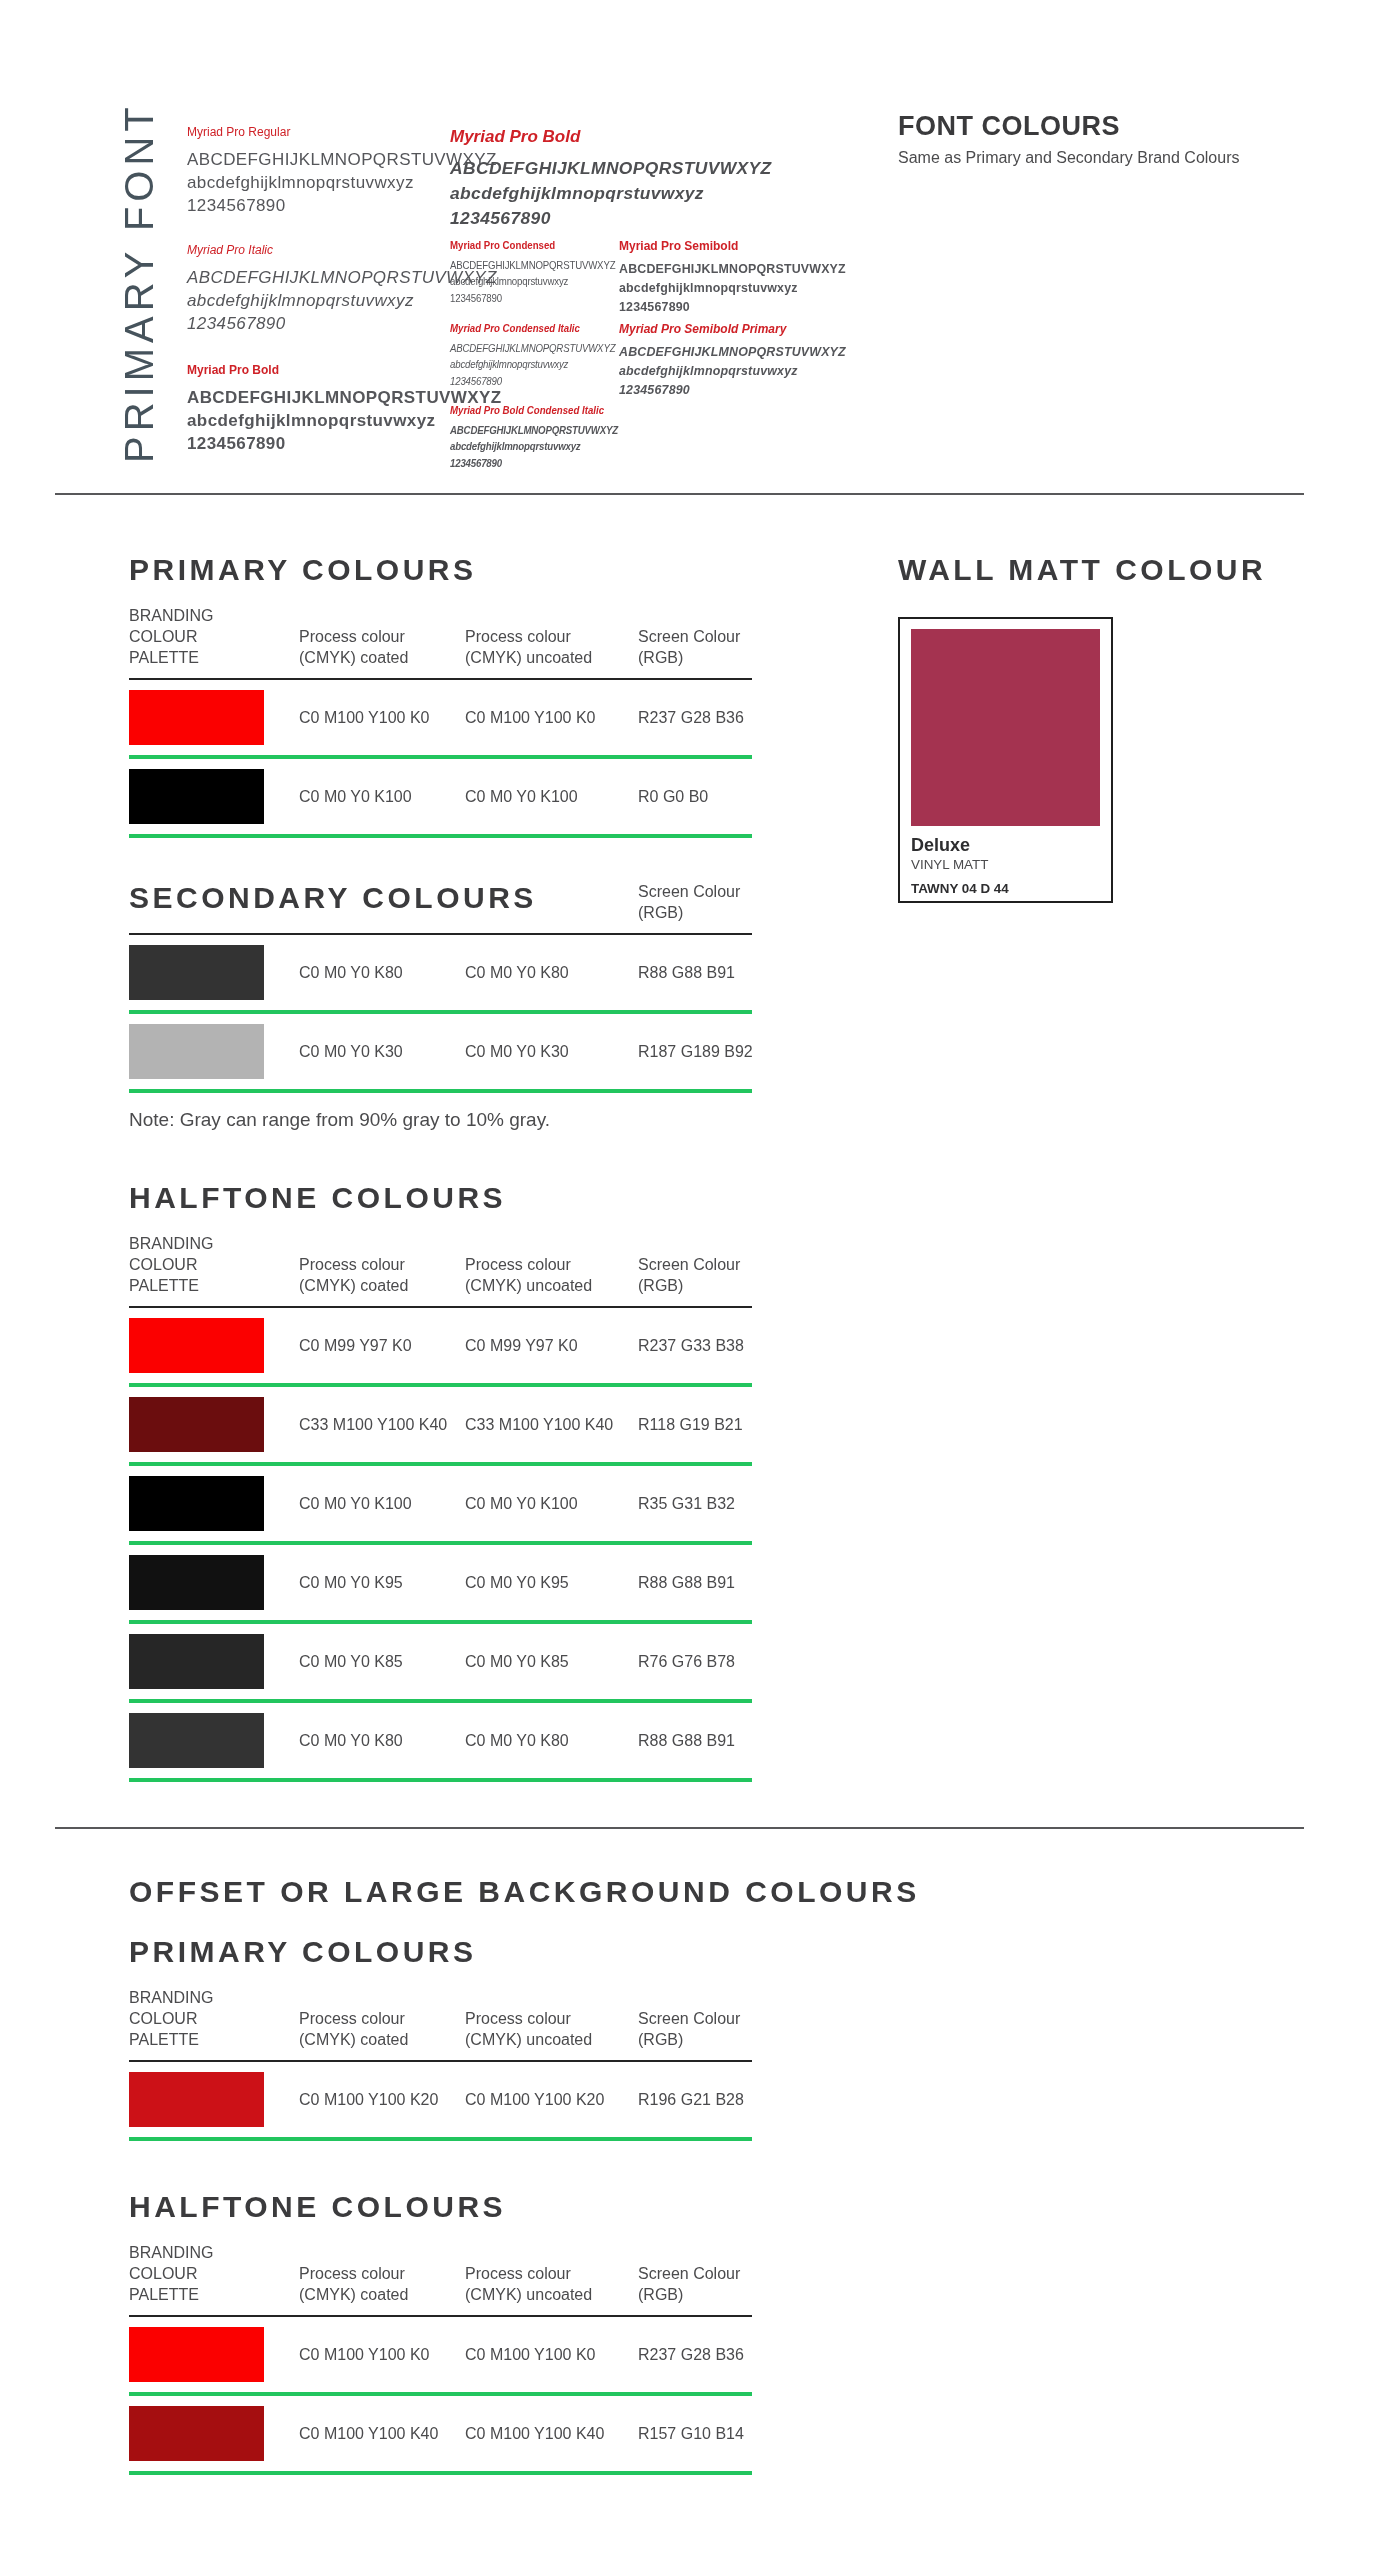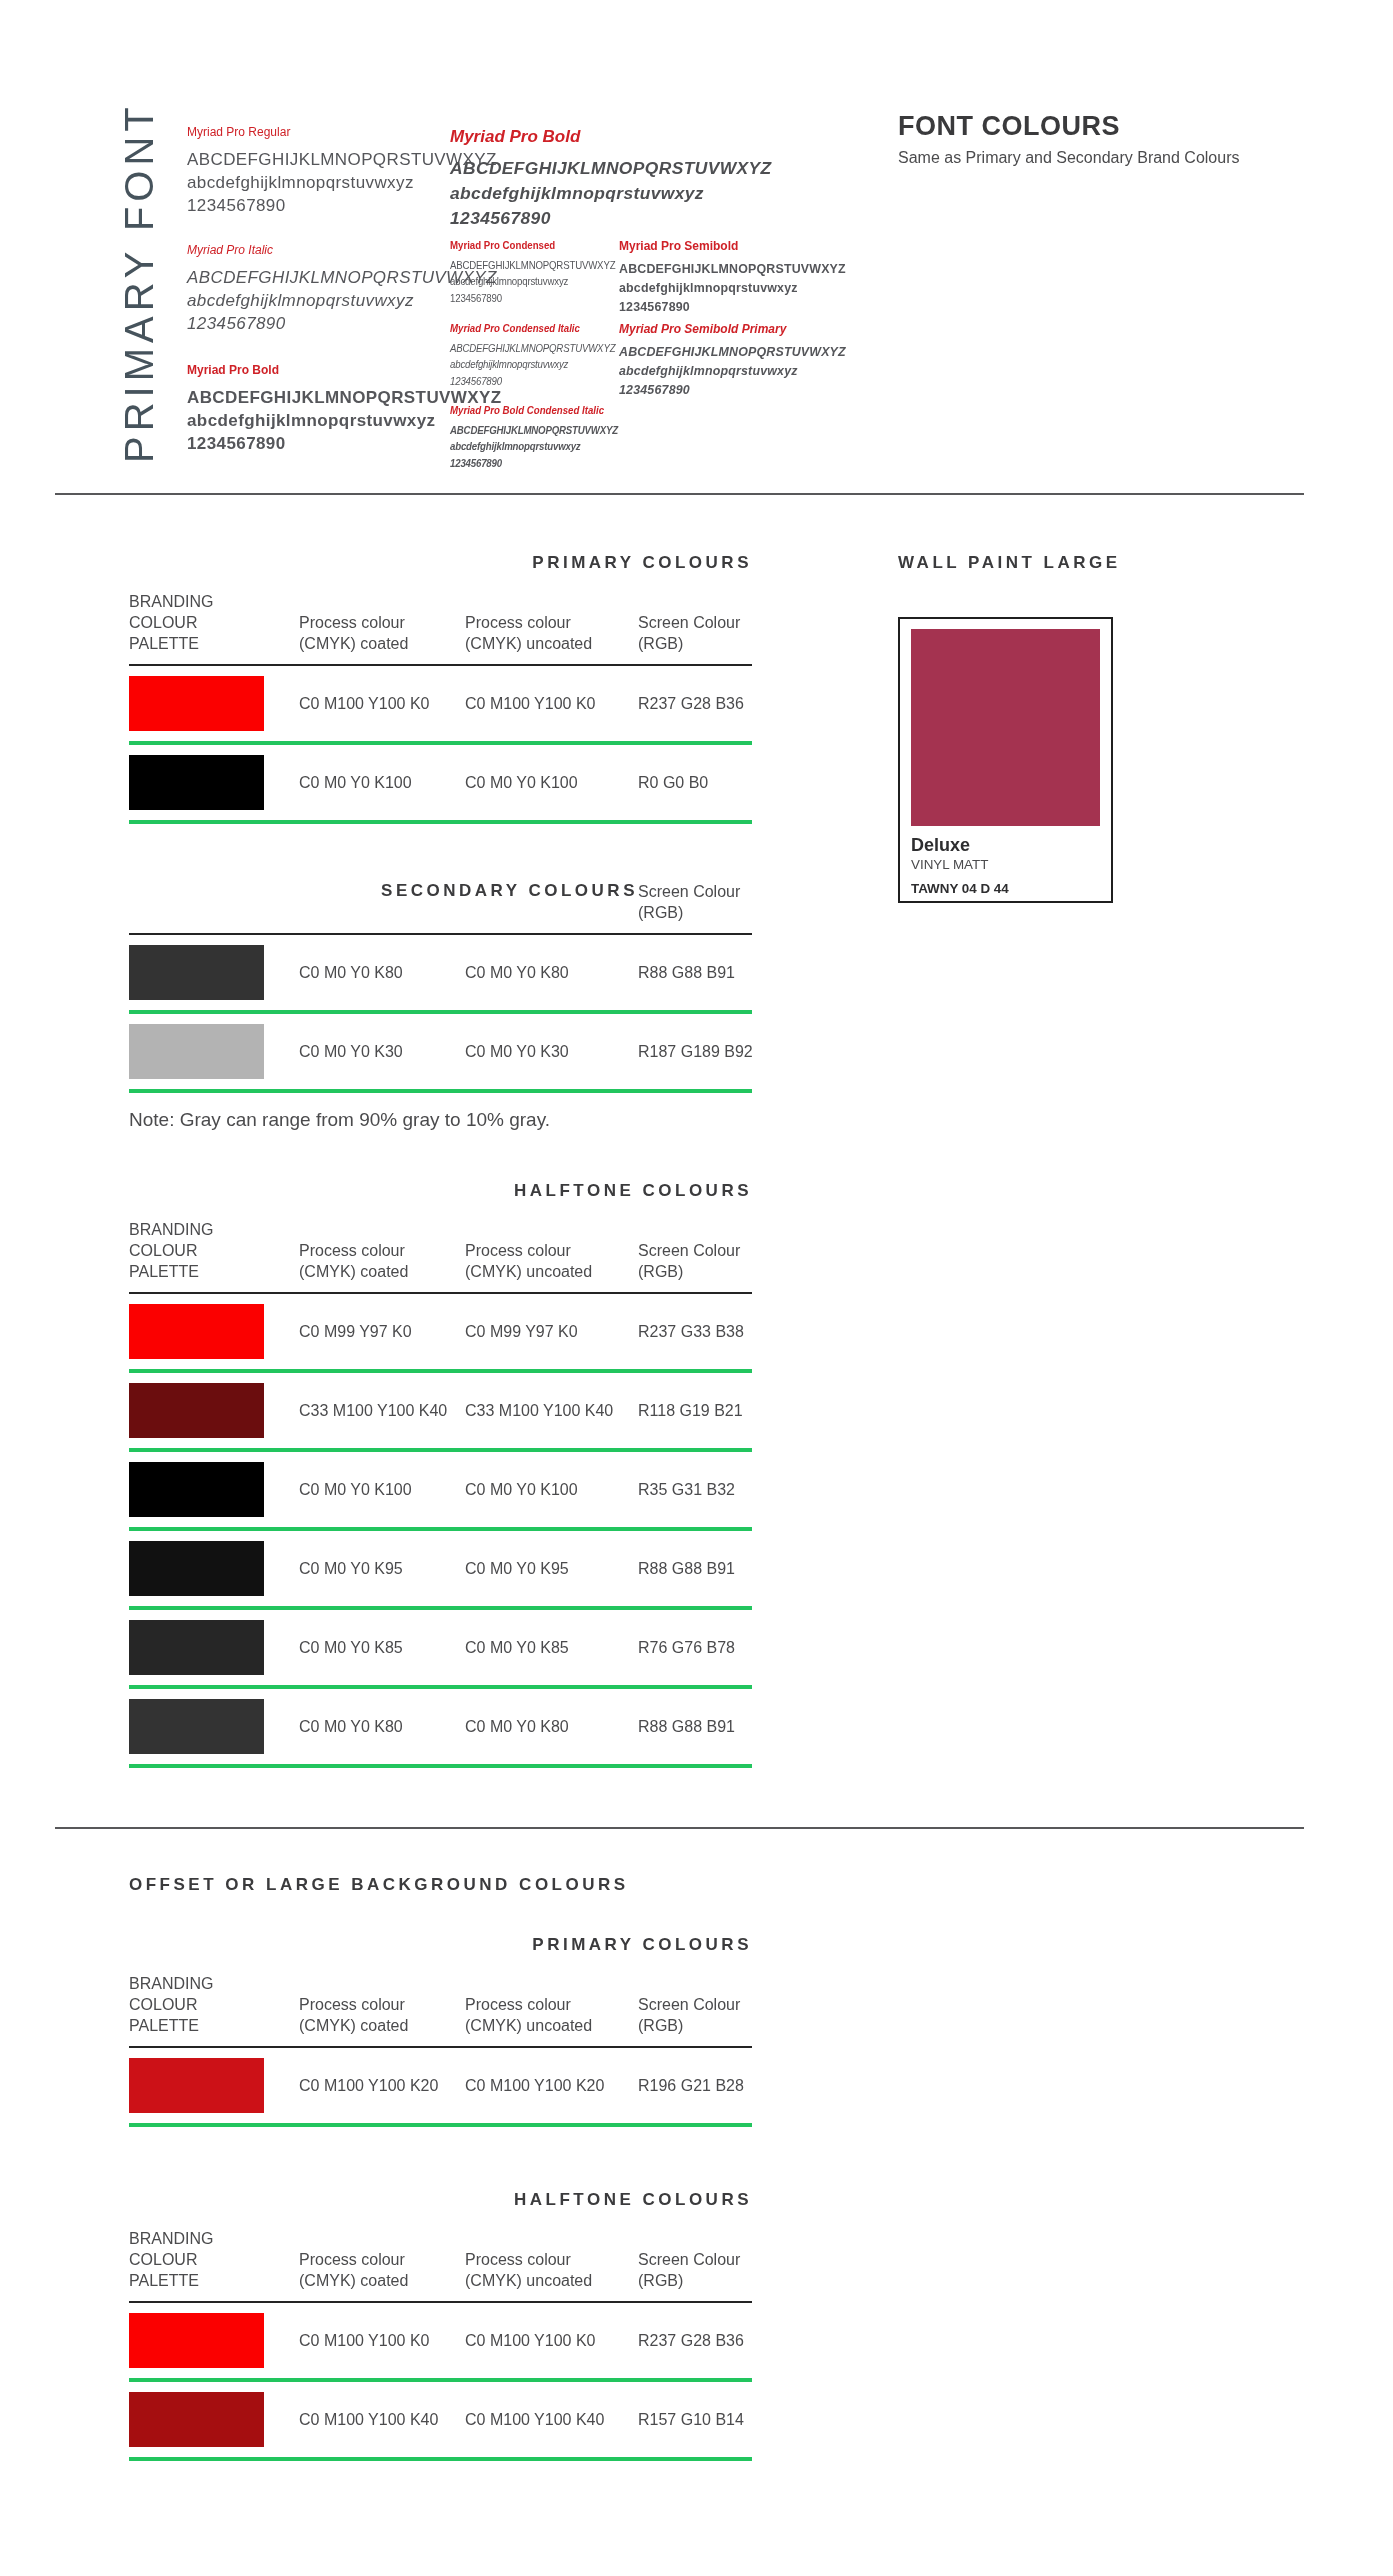--- a/index.html
+++ b/index.html
@@ -36,21 +36,21 @@
 
   .italic-text { font-style:italic; }
   .bold-text { font-weight:bold; }
 
   
   .font-colours { position:absolute; left:898px; top:111px; }
   .font-colours .big-title { font-size:27px; font-weight:bold; color:#3a3a3c; letter-spacing:0.5px; }
   .font-colours .subtitle { font-size:16px; color:#4b4b4d; margin-top:7px; }
 
   .section-heading {
-    font-size:17px; font-weight:bold; letter-spacing:3.5px; color:#3b3b3d; white-space:nowrap;text-align:right;
+    font-size:30px; font-weight:bold; letter-spacing:3.5px; color:#3b3b3d; white-space:nowrap;
   }
 
   .wall-heading { position:absolute; left:898px; top:553px; }
   .paint-card {
     position:absolute; left:898px; top:617px; width:215px; height:286px;
     border:2px solid #1f1f1f; padding:10px 11px;
   }
   .paint-swatch { width:100%; height:197px; }
   .paint-brand { font-size:18px; font-weight:bold; color:#2e2e30; margin-top:9px; }
   .paint-finish { font-size:13.4px; color:#4b4b4d; margin-top:1px; }
@@ -336,20 +336,20 @@
     <div class="cell">R237 G28 B36</div>
   </div>
   <div class="tbl-row">
     <div class="swatch" style="background-color: rgb(165, 14, 16);"></div>
     <div class="cell">C0 M100 Y100 K40</div>
     <div class="cell">C0 M100 Y100 K40</div>
     <div class="cell">R157 G10 B14</div>
   </div>
 </div>
 
-<div class="section-heading wall-heading">WALL PAINT LARGE</div>
+<div class="section-heading wall-heading">WALL MATT COLOUR</div>
 <div class="paint-card">
   <div class="paint-swatch" style="background-color: rgb(164, 51, 80);"></div>
   <div class="paint-brand">Deluxe</div>
   <div class="paint-finish">VINYL MATT</div>
   <div class="paint-name">TAWNY 04 D 44</div>
 </div>
 
 
 </body></html>

